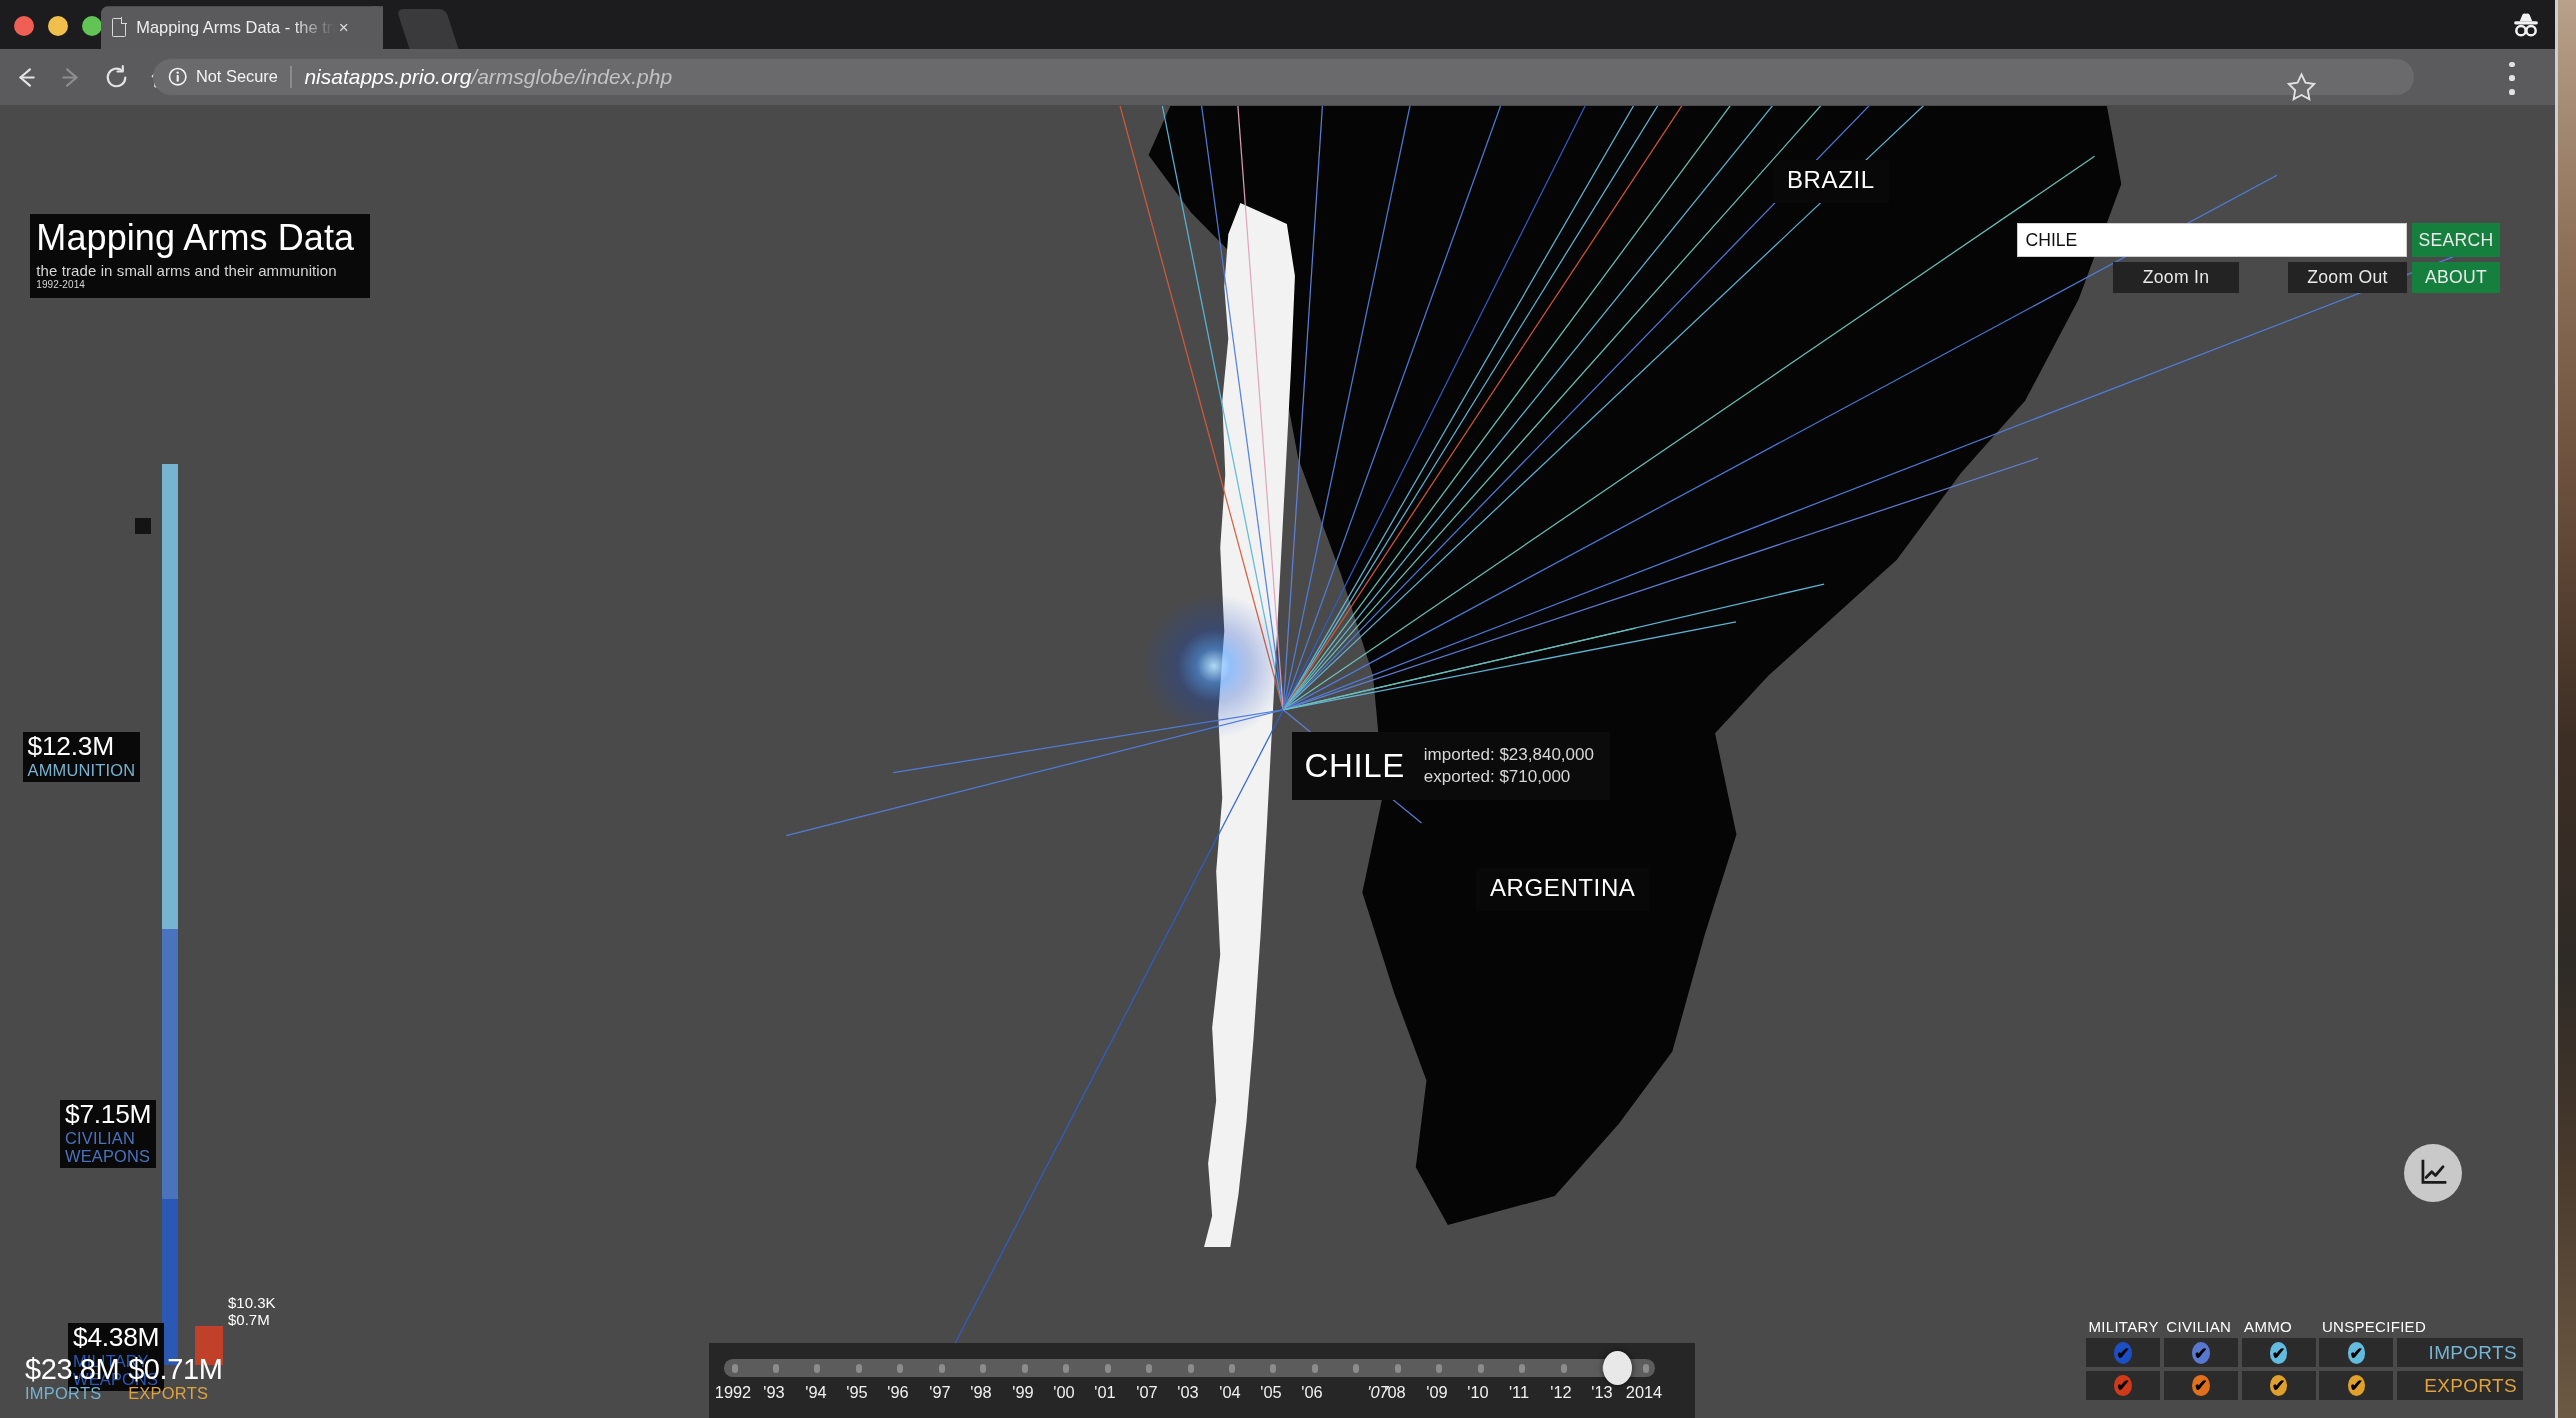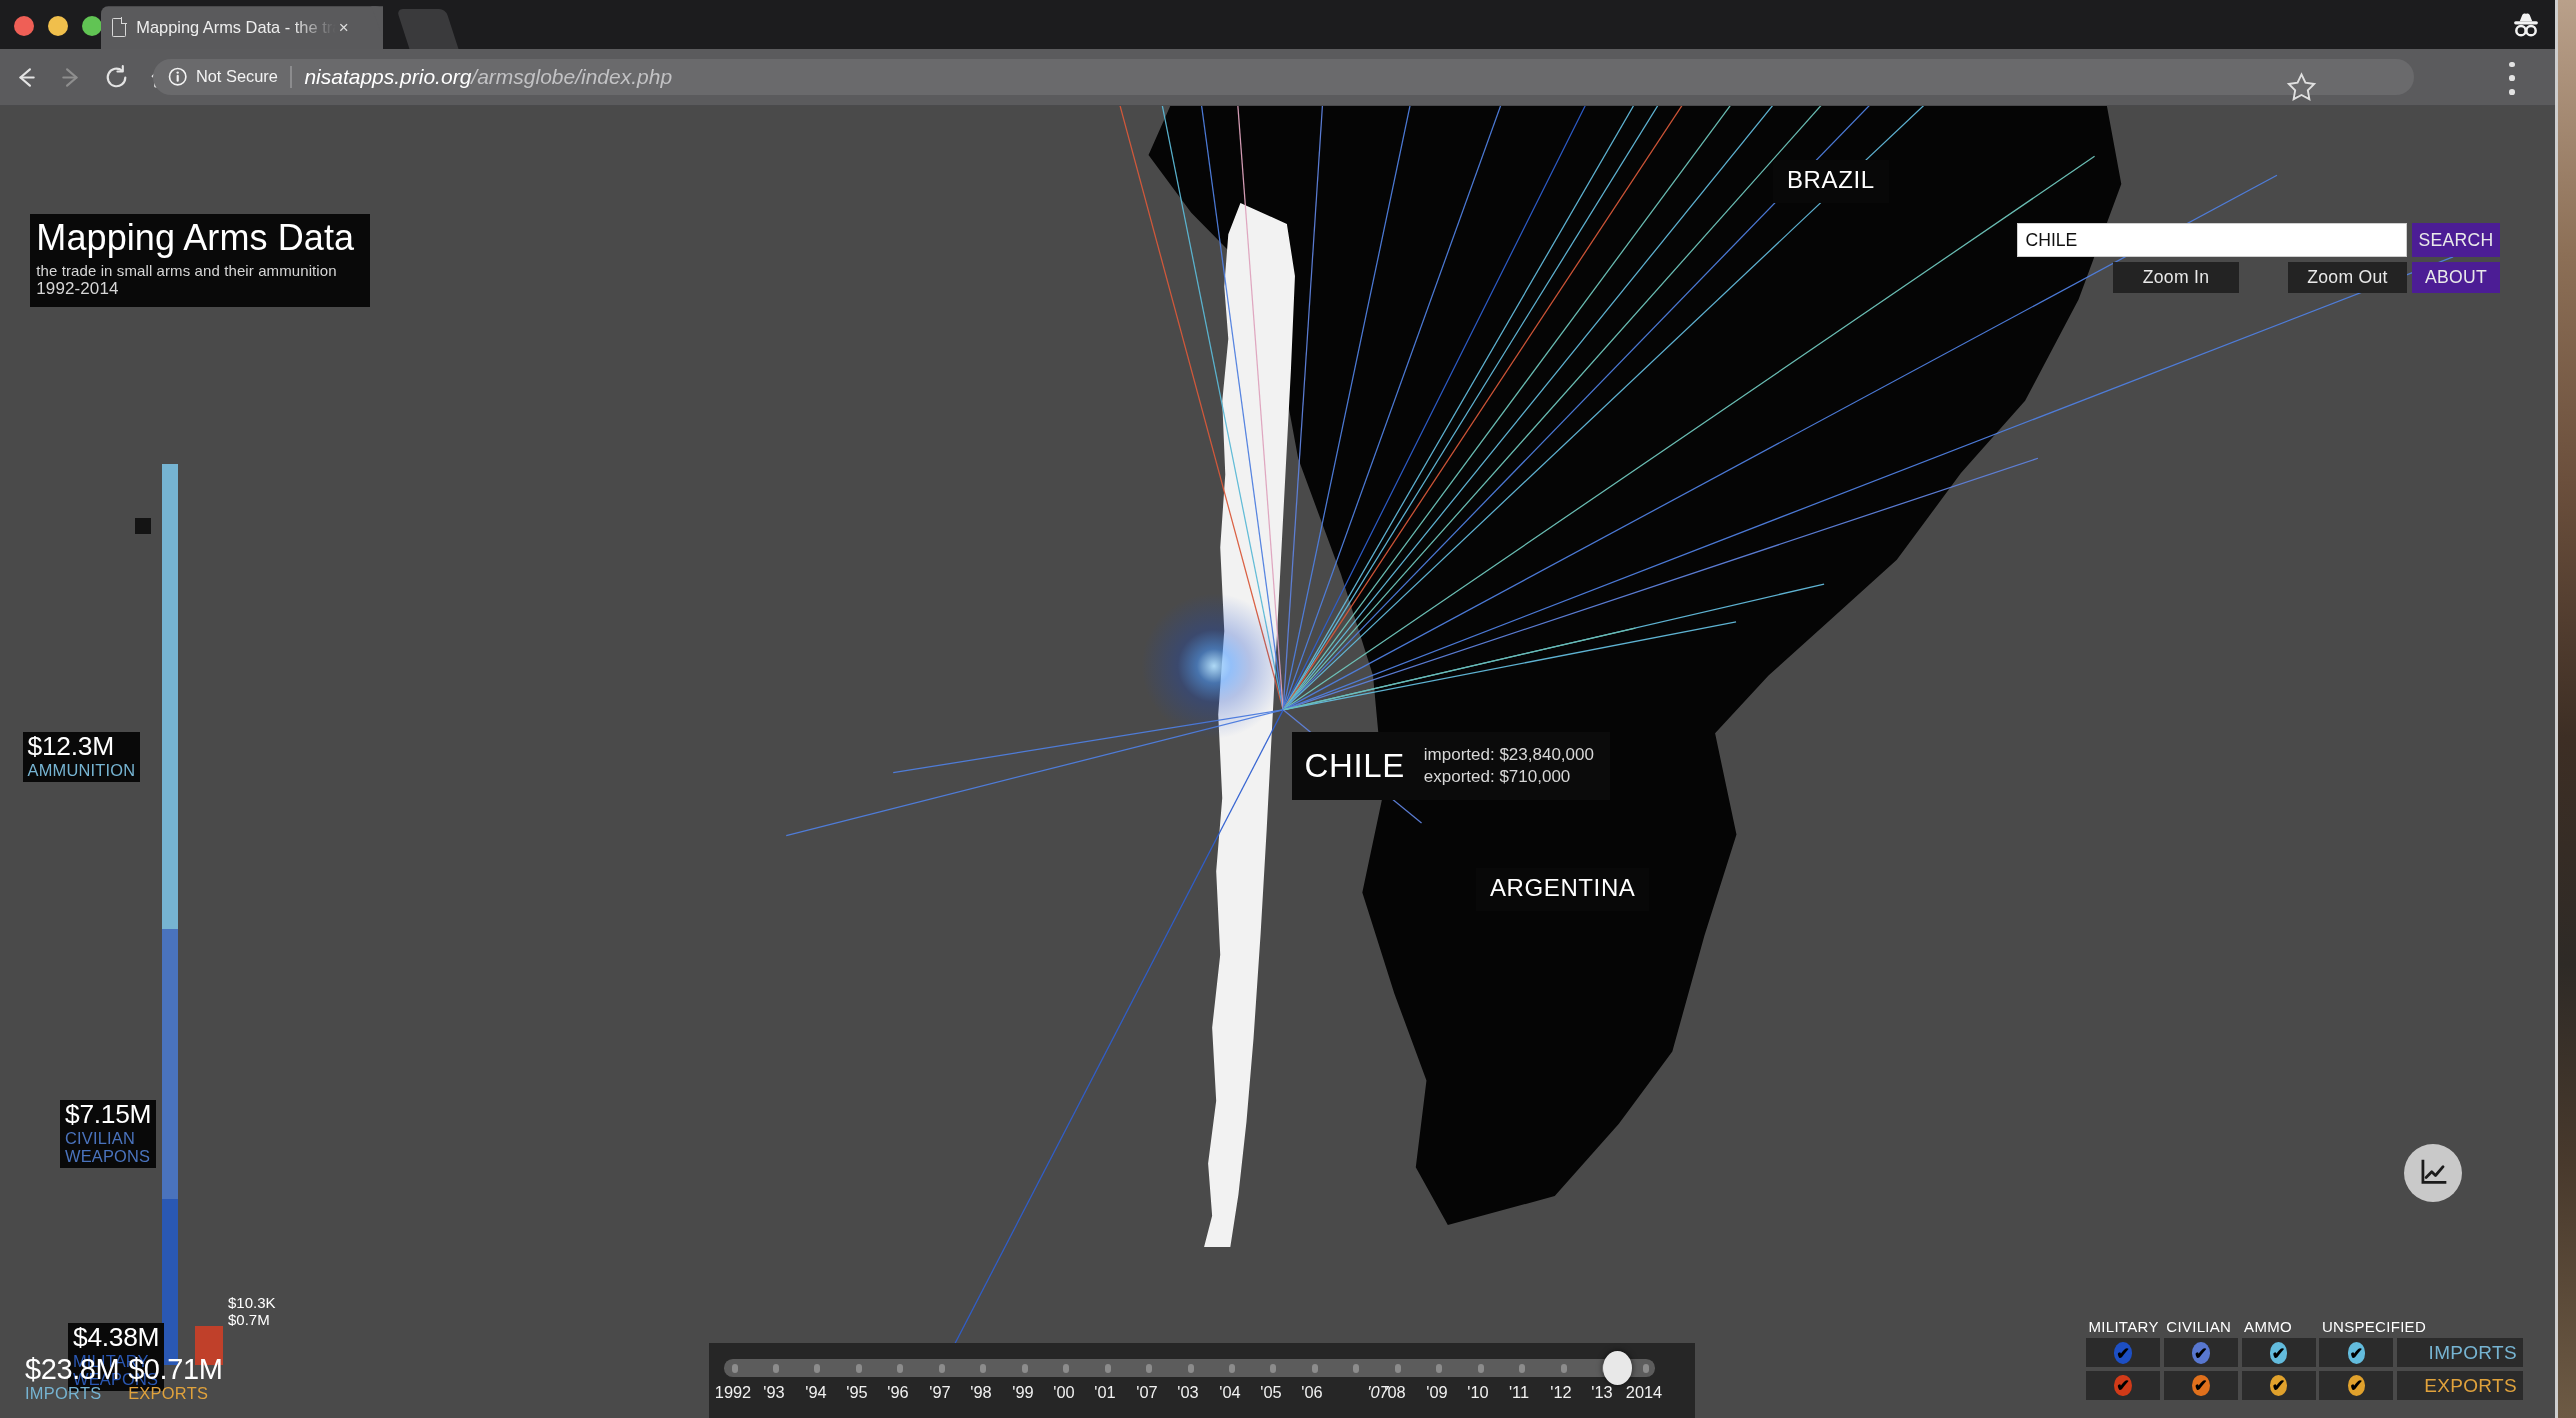--- a/index.html
+++ b/index.html
@@ -135,30 +135,30 @@
                 rgba(70,150,255,.55) 16%, rgba(20,70,200,.28) 34%, rgba(0,0,0,0) 68%);
     pointer-events:none;
   }
 
   #arcs{ position:absolute; inset:0; }
 
   
   #title-block{ position:absolute; left:30px; top:108px; width:340px; background:#090909; padding:5px 6.3px 7.5px 6.3px;}
   #app-title{ color:#fff; font-size:36px; font-weight:400; letter-spacing:0.1px; line-height:1.06; }
   #app-sub1{ color:#d6d6d6; font-size:15px; margin-top:5px; letter-spacing:0.1px;}
-  #app-sub2{ color:#d6d6d6; font-size:17px; letter-spacing:0.1px;}
+  #app-sub2{ color:#d6d6d6; font-size:10px; letter-spacing:0.1px;}
 
   
   #search-row{ position:absolute; right:55px; top:117px; display:flex; align-items:flex-start; gap:5px;}
   #search-input{
     width:390px; height:34px; background:#fff; border:1.3px solid #cfcfcf; outline:none;
     font-family:"Liberation Sans", sans-serif; font-size:17.6px; color:#111; padding:0 7.5px;
   }
   .dkbtn{
-    background:#4c1d95; color:#e9e9e9; font-size:17.6px; letter-spacing:0.3px;
+    background:#15803d; color:#e9e9e9; font-size:17.6px; letter-spacing:0.3px;
     display:flex; align-items:center; justify-content:center;
   }
   #search-btn{ width:88px; height:34px; }
   #zoom-row{ position:absolute; right:55px; top:156px; display:flex; align-items:flex-start; gap:5px;}
   #zoom-in{ width:126px; height:31px; background:#232323; }
   #zoom-out{ width:119px; height:31px; background:#232323;margin-left:44px; }
   #about-btn{ width:88px; height:31px; }
 
   
   #sidebar{ position:absolute; left:0; top:0; width:327px; height:1312px; }

